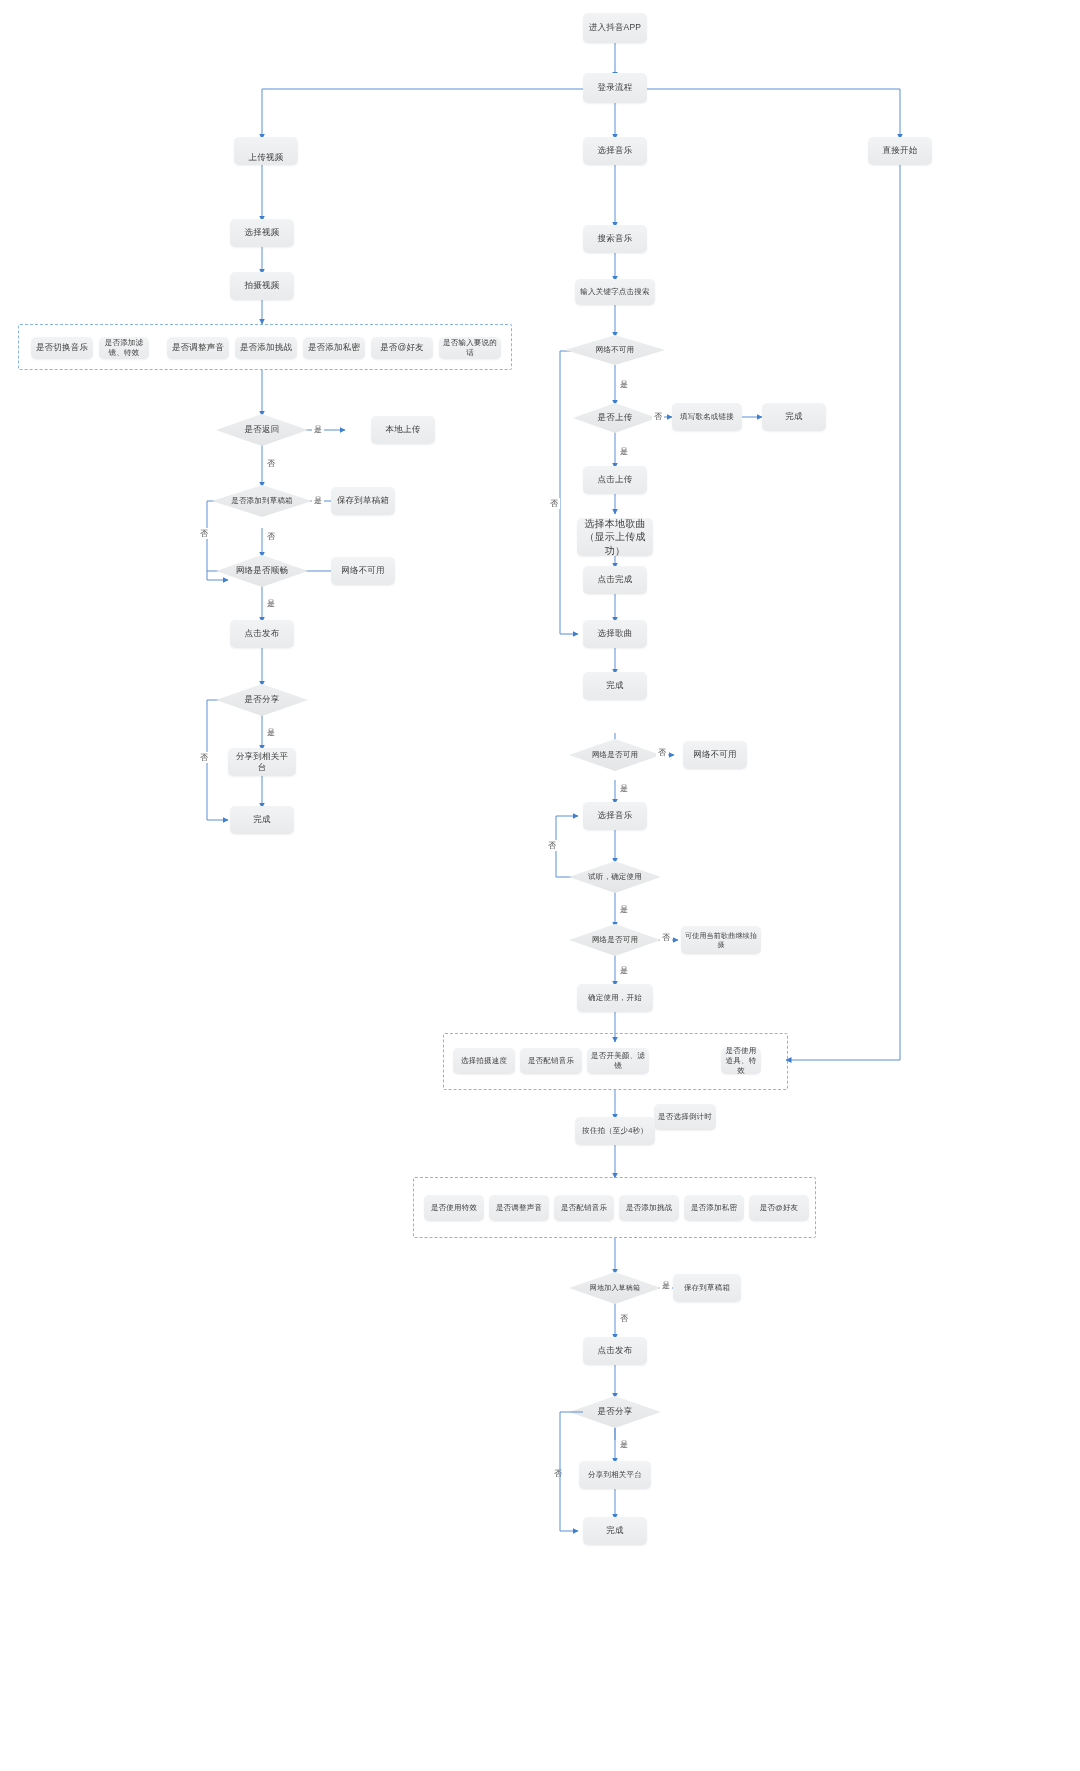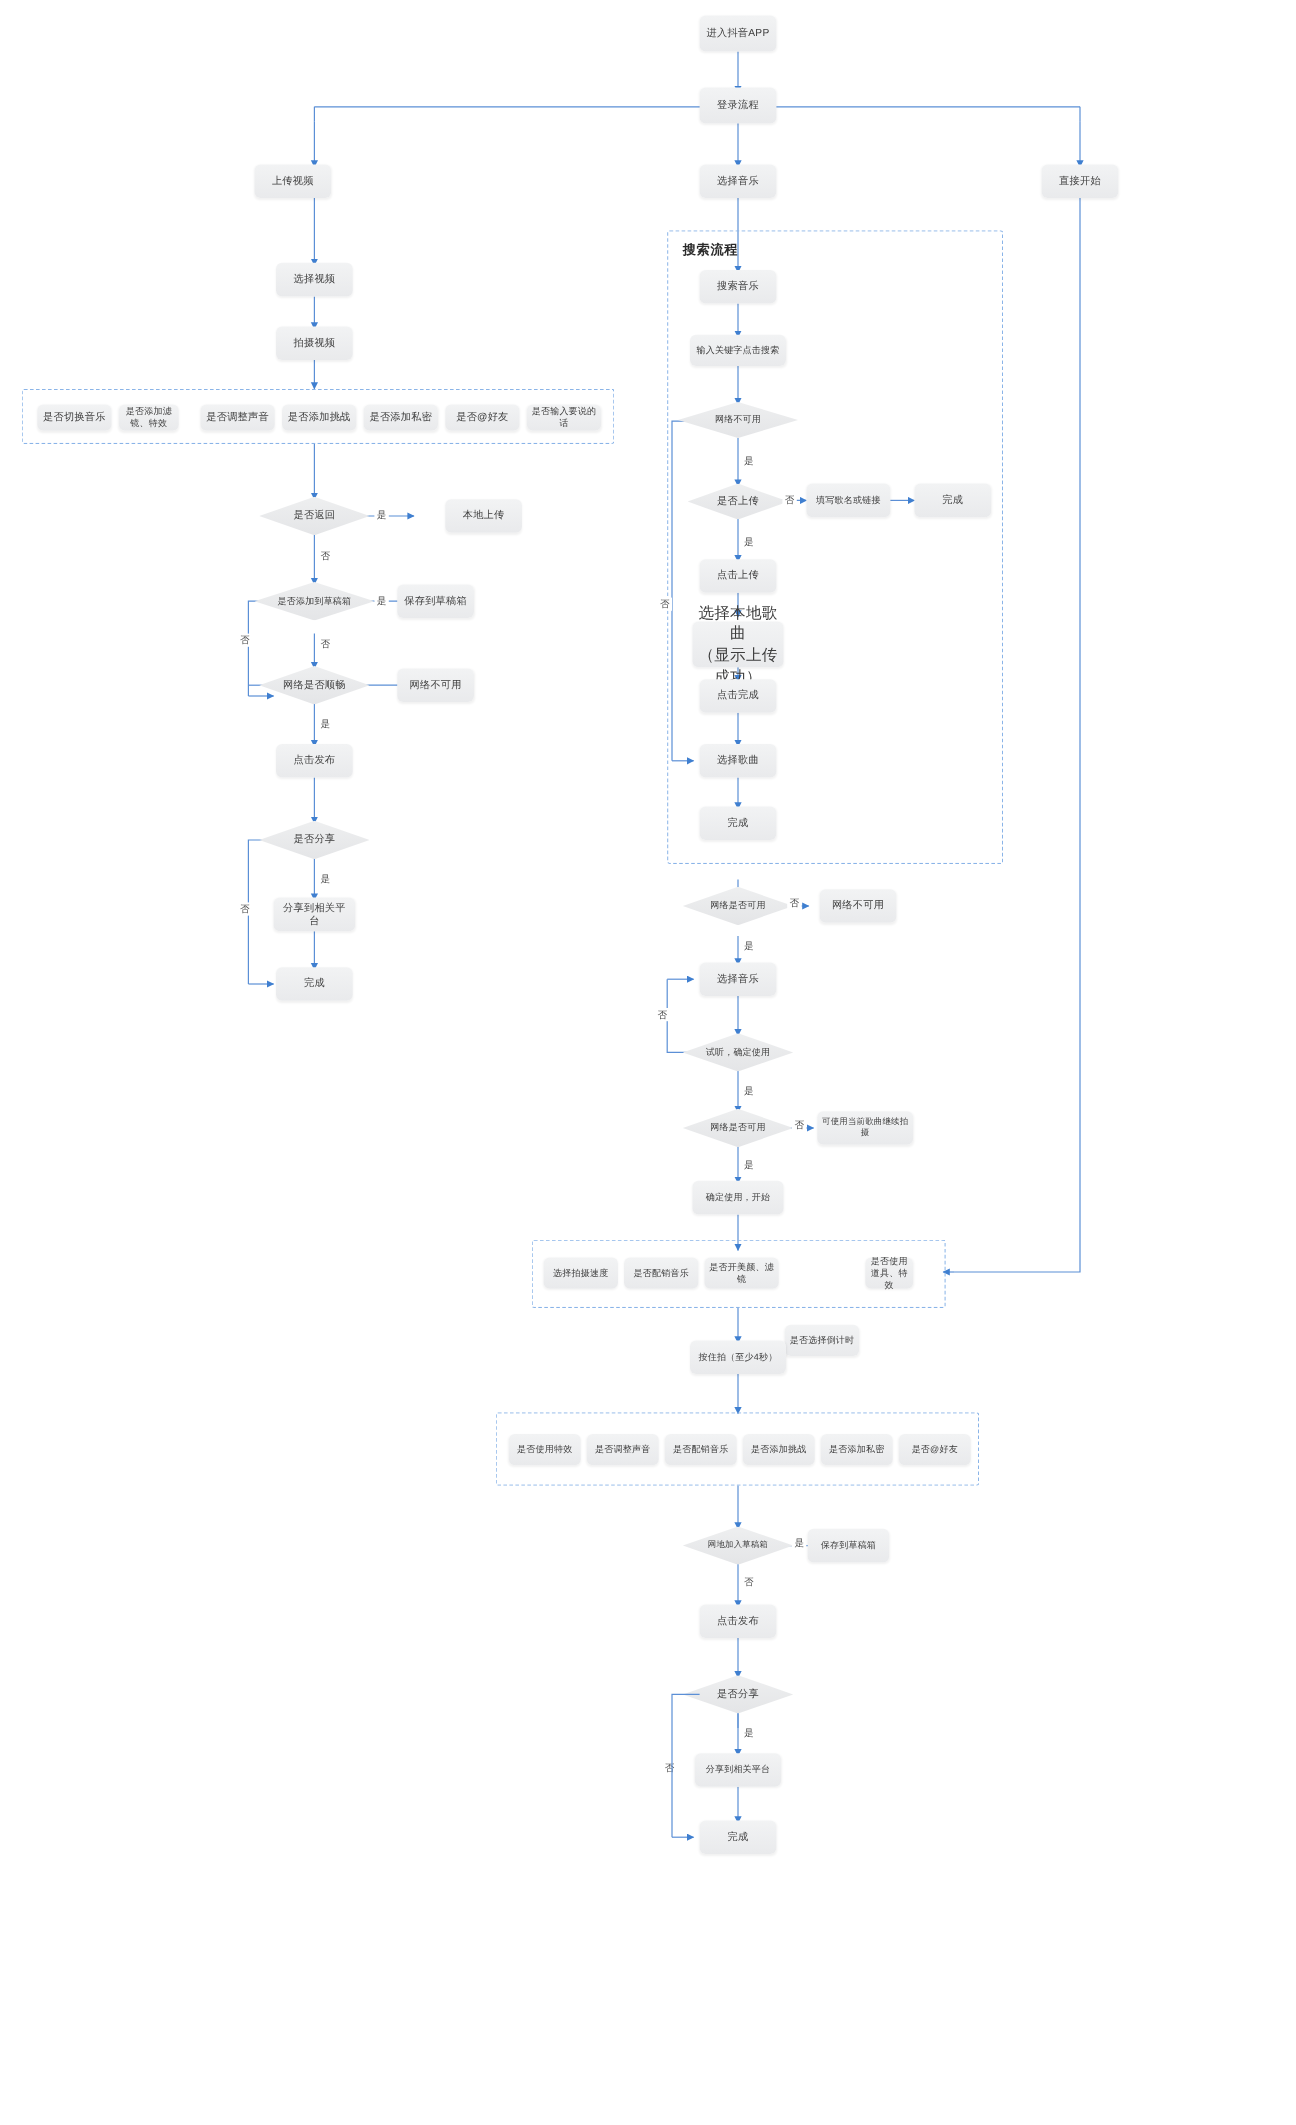--- a/index.html
+++ b/index.html
@@ -106,21 +106,21 @@
       <path d="M795,1060 L786,1060"></path>
     </g>
   </svg>
 
   <div class="node proc" style="left:583px;top:13px;width:64px;height:30px;">
       <span>进入抖音APP</span>
     </div>
   <div class="node proc" style="left:583px;top:73px;width:64px;height:30px;">
       <span>登录流程</span>
     </div>
-  <div class="node proc" style="left:212px;top:137px;width:64px;height:28px;">
+  <div class="node proc" style="left:234px;top:137px;width:64px;height:28px;align-items:flex-end;">
       <span>上传视频</span>
     </div>
   <div class="node proc" style="left:583px;top:137px;width:64px;height:28px;">
       <span>选择音乐</span>
     </div>
   <div class="node proc" style="left:868px;top:137px;width:64px;height:28px;">
       <span>直接开始</span>
     </div>
 
 
@@ -195,23 +195,20 @@
   <div class="elabel" style="left:265px;top:727px;">是</div>
   <div class="elabel" style="left:198px;top:752px;">否</div>
 
   <div class="node proc" style="left:228px;top:748px;width:68px;height:28px;">
       <span>分享到相关平台</span>
     </div>
   <div class="node proc" style="left:230px;top:806px;width:64px;height:28px;">
       <span>完成</span>
     </div>
 
-  <div class="group" style="left:556px;top:192px;width:280px;height:528px;">
-    <div class="gtitle">搜索流程</div>
-  </div>
 
   <div class="node proc" style="left:583px;top:225px;width:64px;height:28px;">
       <span>搜索音乐</span>
     </div>
   <div class="node proc" style="left:575px;top:279px;width:80px;height:26px;">
       <span style="font-size:7.5px">输入关键字点击搜索</span>
     </div>
 
   <div class="node dia" style="left:565px;top:335px;width:100px;height:30px;">
       <span class="dshape"></span>
@@ -230,21 +227,21 @@
     </div>
   <div class="node proc" style="left:762px;top:403px;width:64px;height:28px;">
       <span>完成</span>
     </div>
   <div class="elabel" style="left:618px;top:446px;">是</div>
 
   <div class="node proc" style="left:583px;top:466px;width:64px;height:28px;">
       <span>点击上传</span>
     </div>
   <div class="node proc" style="left:577px;top:518px;width:76px;height:38px;">
-      <span style="font-size:13px;white-space:pre-line">选择本地歌曲
+      <span style="font-size:10px;white-space:pre-line">选择本地歌曲
 （显示上传成功）</span>
     </div>
   <div class="node proc" style="left:583px;top:566px;width:64px;height:28px;">
       <span>点击完成</span>
     </div>
   <div class="node proc" style="left:583px;top:620px;width:64px;height:28px;">
       <span>选择歌曲</span>
     </div>
   <div class="node proc" style="left:583px;top:672px;width:64px;height:28px;">
       <span>完成</span>

